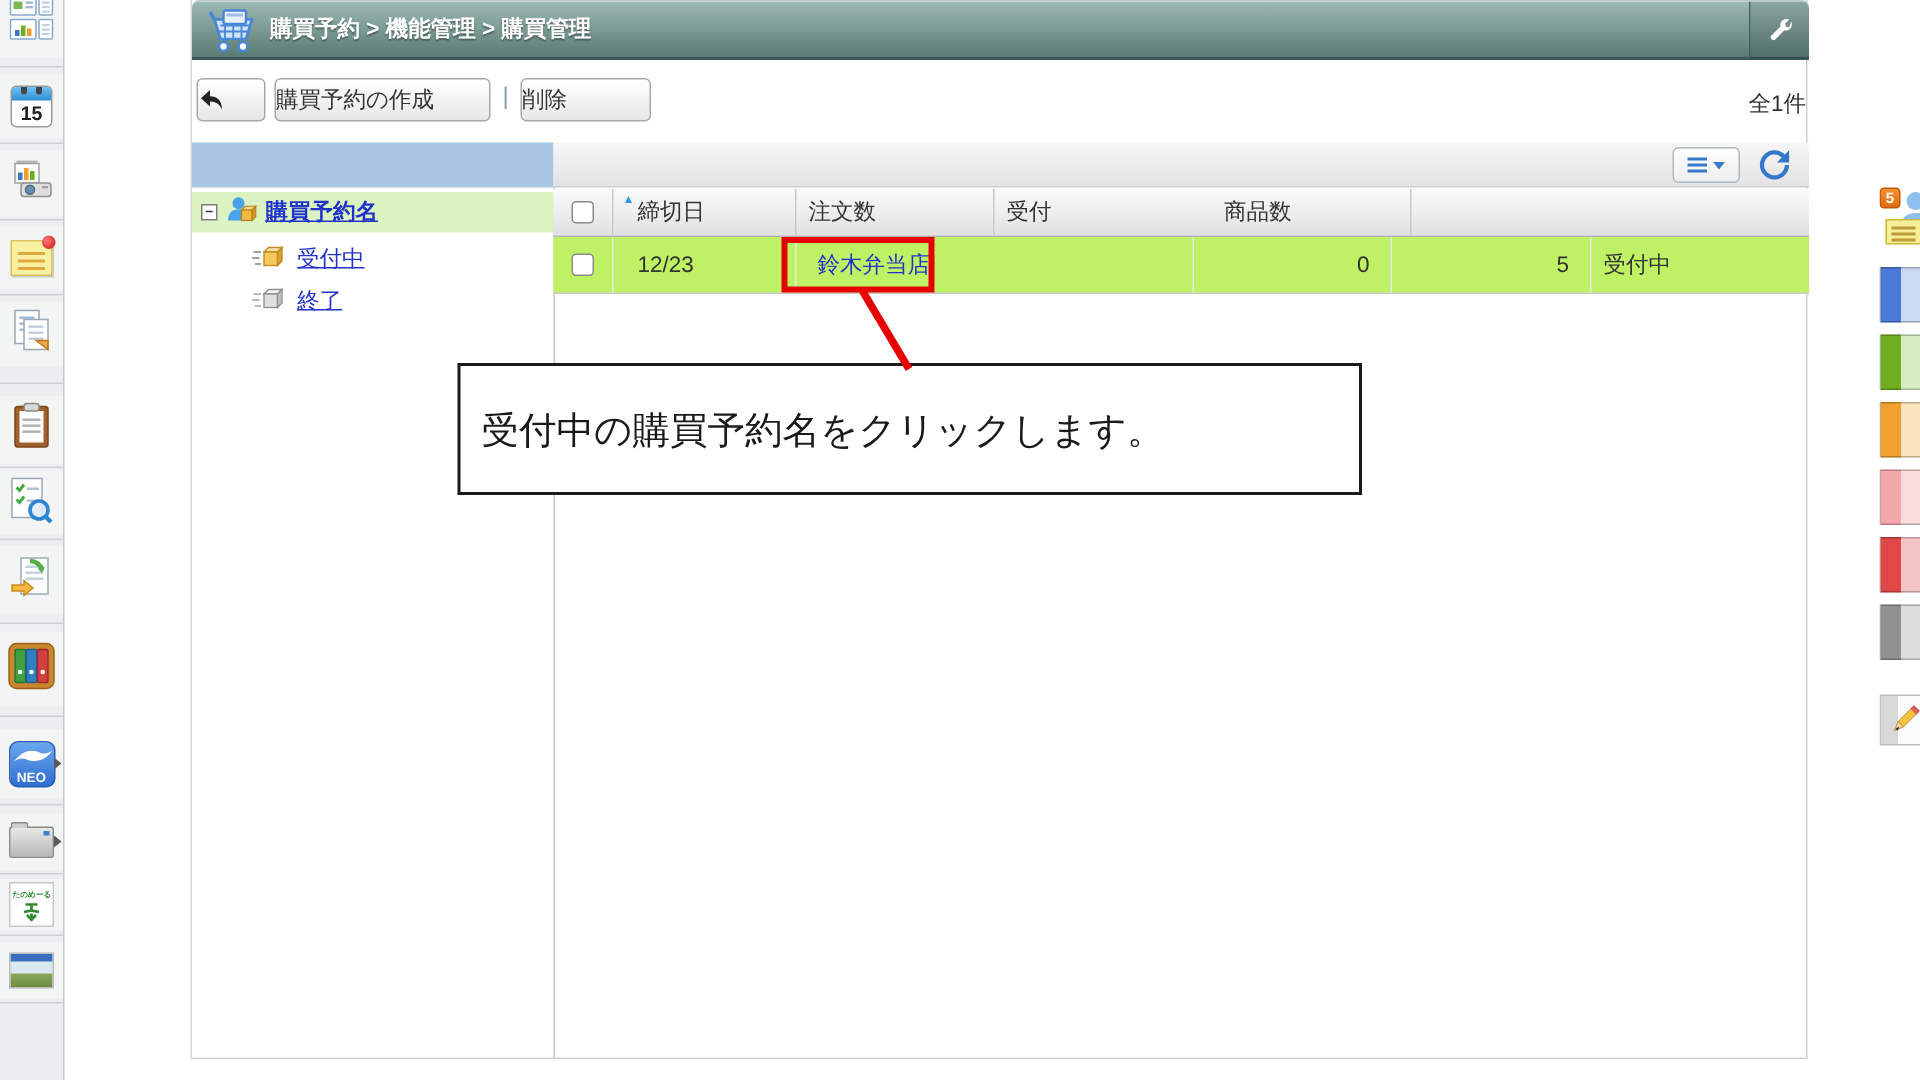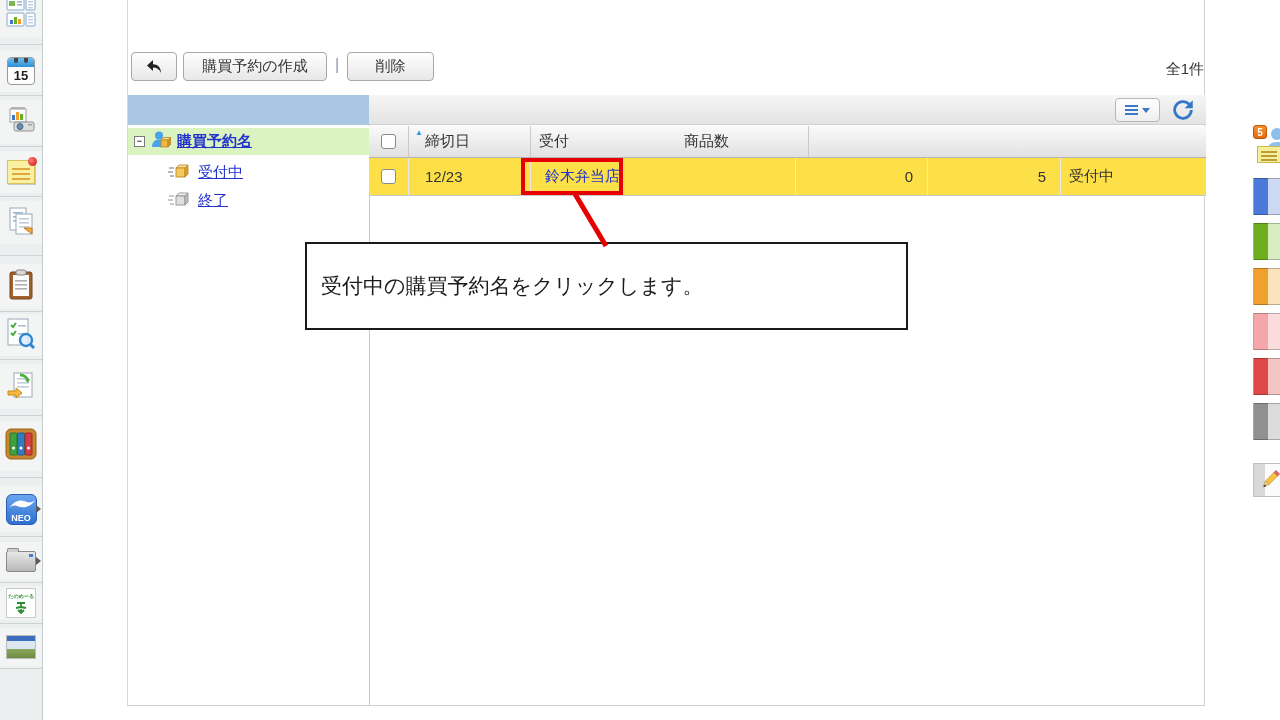--- a/index.html
+++ b/index.html
@@ -60,21 +60,21 @@
 
   .app-header { position:absolute; left:0; top:0; width:1078px; height:40px; border-radius:5px 5px 0 0;
     background:linear-gradient(#9db9b3,#587b73); border-top:1px solid #b9cdc8; border-bottom:2px solid #3c5a54; display:flex; align-items:center; }
   .crumb { margin-left:52px; color:#fff; font-size:15px; font-weight:bold; text-shadow:0 1px 1px rgba(0,0,0,.35); }
   .cart-wrap { position:absolute; left:8px; top:4px; width:40px; height:32px; }
   .wrench-btn { position:absolute; right:0; top:0; width:40px; height:38px; border-left:1px solid #42615a;
     background:rgba(0,0,0,.10); border-radius:0 5px 0 0; display:flex; align-items:center; justify-content:center; cursor:pointer; }
 
   .toolbar { position:absolute; left:0; top:52px; width:1078px; height:32px; }
   .btn { position:absolute; height:29px; background:linear-gradient(#ffffff,#e7e7e7); border:1px solid #a8a8a8;
-    border-radius:4px; font-size:15px; color:#333; display:flex; align-items:center; justify-content:center; cursor:pointer;font-family:Liberation Serif, serif; }
+    border-radius:4px; font-size:15px; color:#333; display:flex; align-items:center; justify-content:flex-start; cursor:pointer;font-family:Liberation Serif, serif; }
   .tb-sep { position:absolute; top:4px; font-size:16px; color:#8a9ab0; }
   .total-count { position:absolute; right:2px; top:8px; font-size:15px; color:#333; }
 
   
   .side-head { position:absolute; left:0; top:95px; width:241px; height:30px; background:#a9c6e2; }
   .list-head { position:absolute; left:241px; top:95px; width:837px; height:30px;
     background:linear-gradient(#f6f6f6,#e3e3e3); border-bottom:1px solid #cfcfcf; }
   .menu-btn { position:absolute; right:46px; top:3px; width:45px; height:24px; background:linear-gradient(#fff,#eee);
     border:1px solid #b0b8c0; border-radius:4px; display:flex; align-items:center; justify-content:center; gap:4px; cursor:pointer; }
   .menu-bars { display:flex; flex-direction:column; gap:2px; }
@@ -89,31 +89,31 @@
   .tree-root { background:#dbf3c0; font-weight:bold; }
   .expander { width:11px; height:11px; border:1px solid #7a7a7a; background:#fff; margin-left:6px;
     display:flex; align-items:center; justify-content:center; font-size:9px; line-height:9px; color:#333; cursor:pointer; }
   .tree-link { color:#2233cc; text-decoration:underline; }
 
   
   .grid-header { position:absolute; left:241px; top:126px; width:837px; height:32px; display:flex;
     background:linear-gradient(#fafafa,#e1e1e1); border-bottom:1px solid #b2b2b2; font-size:15px; color:#333; }
   .gh-cell { position:relative; border-right:1px solid #c9c9c9; display:flex; align-items:center; padding-left:8px; }
   .grid-row { position:absolute; left:241px; top:158px; width:837px; height:38px; display:flex;
-    background:#fde047; border-bottom:1px solid #c9c9c9; font-size:15px; color:#333; }
+    background:#bef264; border-bottom:1px solid #c9c9c9; font-size:15px; color:#333; }
   .gr-cell { border-right:1px solid #e8e8e8; display:flex; align-items:center; padding-left:8px; }
   .num { justify-content:flex-end; padding-right:14px; }
   .sort-arrow { position:absolute; left:6px; top:2px; font-size:8px; color:#2e9ae0; }
   .row-link { color:#2233cc; cursor:pointer; }
   .checkbox { width:15px; height:15px; border:1px solid #8a8a8a; border-radius:3px; background:#fff; margin:auto; cursor:pointer; }
 
   
   .red-box { position:absolute; left:521px; top:158px; width:102px; height:37px; border:4px solid #e60000; z-index:30; }
   .callout { position:absolute; left:305px; top:242px; width:603px; height:88px; background:#fff;
-    border:2px solid #1a1a1a; z-index:25; display:flex; align-items:center; padding-left:14px; font-size:21px; color:#1a1a1a; }
+    border:2px solid #1a1a1a; z-index:25; display:flex; align-items:center; padding-left:14px; font-size:25px; color:#1a1a1a; }
   .overlay-svg { position:absolute; left:0; top:0; width:1280px; height:720px; pointer-events:none; z-index:40; }
 </style>
 </head>
 <body>
 
 <div class="stage">
 
   <div class="dock-left">
     <div class="dock-cell" style="top:-8px;height:46px;">
       <span>
@@ -316,20 +316,39 @@
           <rect x="9.5" y="4" width="5" height="12" fill="#f5c242" stroke="#b8862a" stroke-width=".6"></rect>
           <path d="M9.5 16 h5 l-2.5 6 z" fill="#f0d6a8" stroke="#b8862a" stroke-width=".6"></path>
           <path d="M11.4 20.5 l1.1 -2.6 1.1 2.6 z" fill="#333"></path>
         </g>
       </svg>
     </div>
   </div>
 
   <div class="panel">
 
+    <div class="app-header">
+      <span class="cart-wrap">
+        <svg width="38" height="32" viewBox="0 0 38 32">
+          <path d="M7 8 L4 3" stroke="#4a86d8" stroke-width="2.4" fill="none"></path>
+          <path d="M7 8 L11 21 L28 21 L32 8 z" fill="#cfe3f7" stroke="#4a86d8" stroke-width="1.8"></path>
+          <path d="M11 12 h20 M10 16 h20 M14 8 v13 M19.5 8 v13 M25 8 v13" stroke="#4a86d8" stroke-width="1.2" fill="none"></path>
+          <rect x="13" y="2" width="15" height="9" rx="1.5" fill="#e8f1fc" stroke="#4a86d8" stroke-width="1.6"></rect>
+          <rect x="15" y="4" width="11" height="2" fill="#9cc0ea"></rect>
+          <circle cx="13" cy="26" r="3" fill="#fff" stroke="#4a86d8" stroke-width="1.8"></circle>
+          <circle cx="26" cy="26" r="3" fill="#fff" stroke="#4a86d8" stroke-width="1.8"></circle>
+        </svg>
+      </span>
+      <span class="crumb">購買予約 &gt; 機能管理 &gt; 購買管理</span>
+      <span class="wrench-btn">
+        <svg width="20" height="20" viewBox="0 0 24 24">
+          <path fill="#fff" d="M20.6 5.2c.9 1.9.5 4.2-1 5.7-1.2 1.2-2.9 1.7-4.5 1.3l-7.3 7.3a2.2 2.2 0 0 1-3.1-3.1l7.3-7.3c-.4-1.6.1-3.3 1.3-4.5 1.5-1.5 3.8-1.9 5.7-1l-3.2 3.2.5 2.6 2.6.5z"></path>
+        </svg>
+      </span>
+    </div>
 
     <div class="toolbar">
       <div class="btn" style="left:3px; width:46px;">
         <svg width="18" height="16" viewBox="0 0 18 16">
           <path d="M8 1 L2 6.5 8 12 V8.6 C12 8.6 14.5 10.5 16 14 16 8 12.5 5.2 8 5.2 z" fill="#222"></path>
         </svg>
       </div>
       <div class="btn" style="left:55px; width:144px;">
         <span>購買予約の作成</span>
       </div>
@@ -398,20 +417,23 @@
     </div>
 
     <div class="grid-header">
       <div class="gh-cell" style="width:40px; justify-content:center; padding-left:0;">
         <span class="checkbox"></span>
       </div>
       <div class="gh-cell" style="width:122px; padding-left:16px;">
         <span class="sort-arrow">▲</span>
         <span>締切日</span>
       </div>
+      <div class="gh-cell" style="width:132px;">
+        <span>注文数</span>
+      </div>
       <div class="gh-cell" style="width:145px; border-right:none;">
         <span>受付</span>
       </div>
       <div class="gh-cell" style="width:133px;">
         <span>商品数</span>
       </div>
     </div>
 
     <div class="grid-row">
       <div class="gr-cell" style="width:40px; padding-left:0;">

